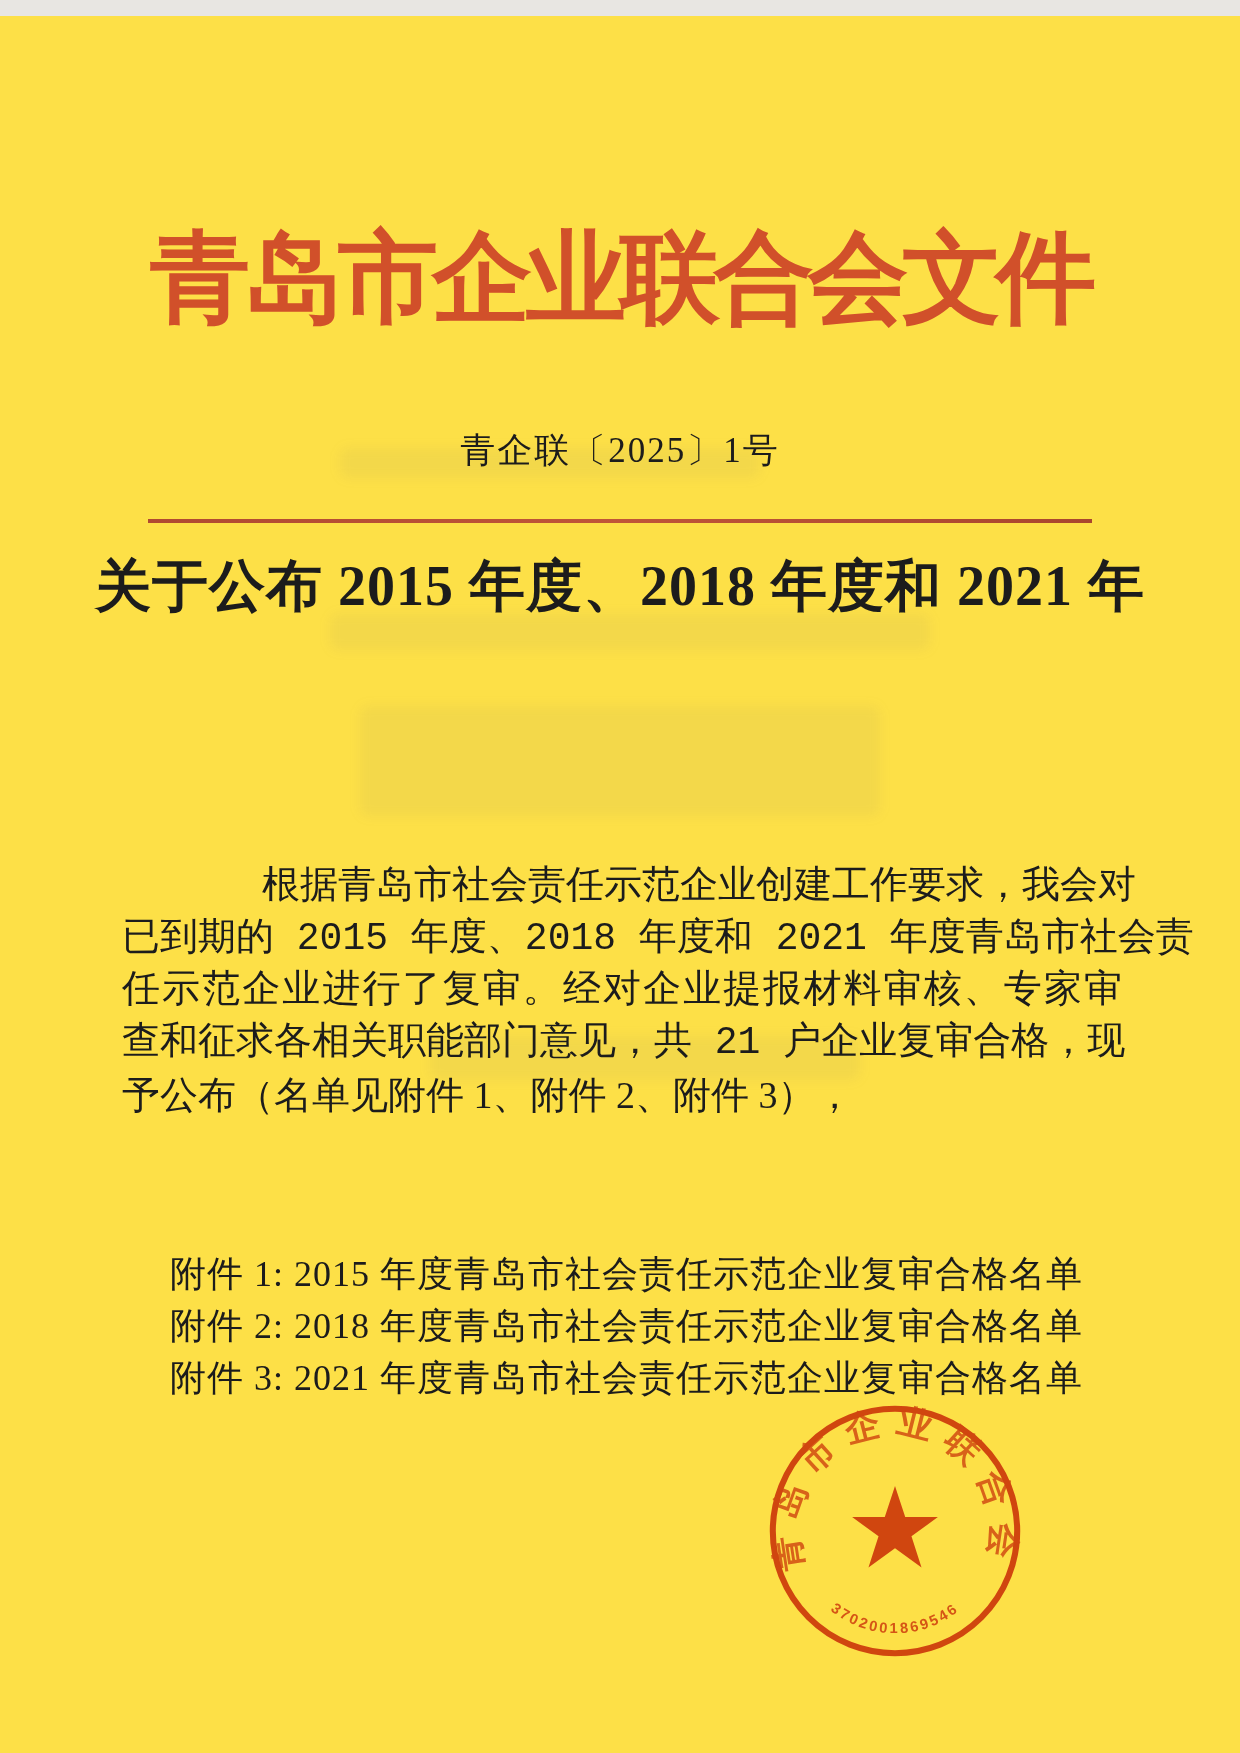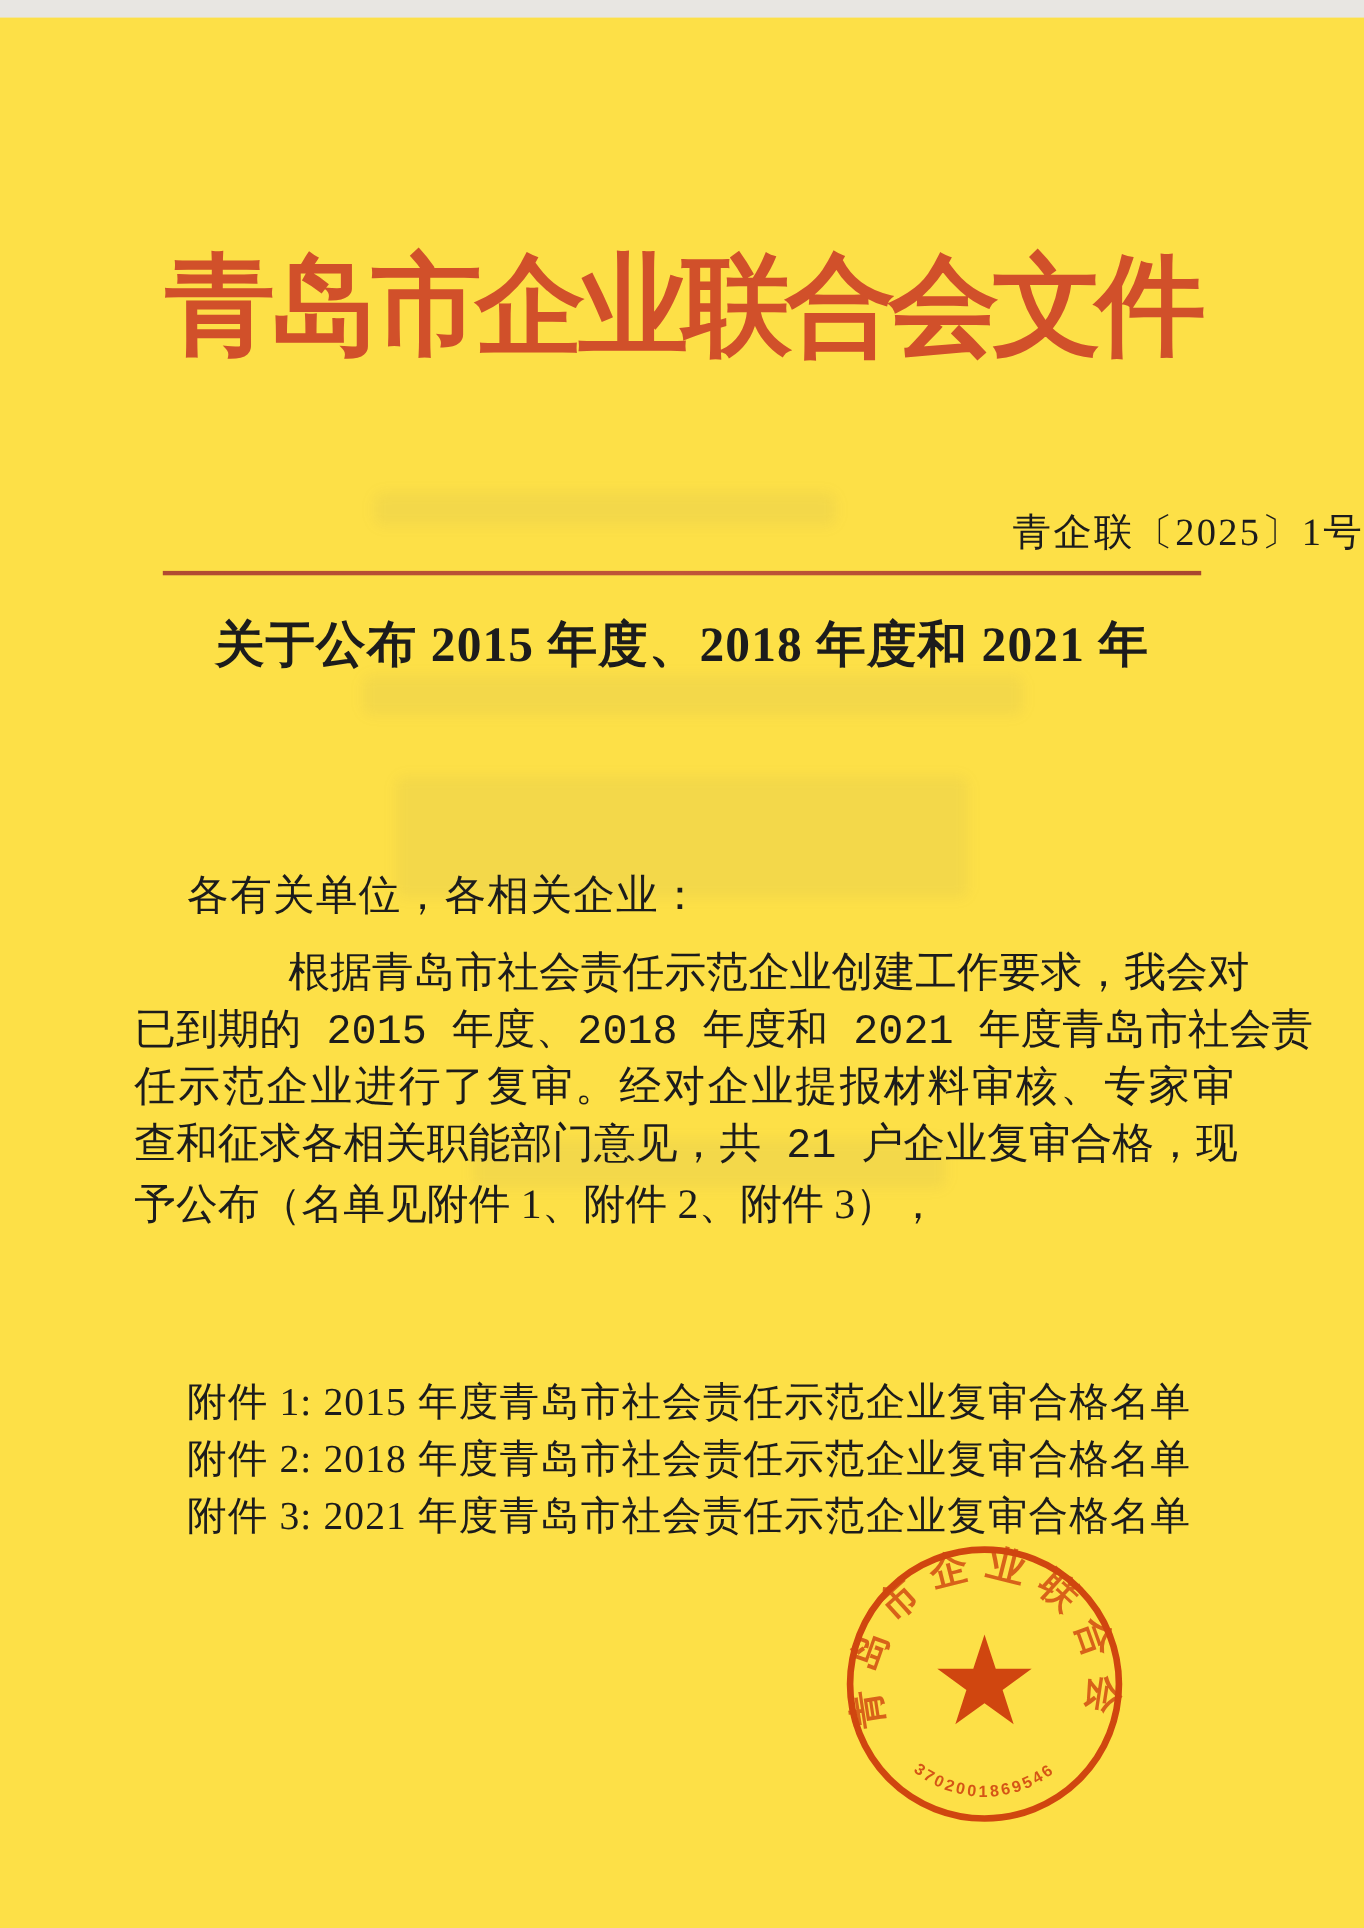--- a/index.html
+++ b/index.html
@@ -25,37 +25,37 @@
     left:0;top:196px;width:1240px;
     text-align:center;
     font-size:100px;
     font-weight:700;
     letter-spacing:-6px;
     color:#d1502a;
     white-space:nowrap;
   }
   .doc-number{
     position:absolute;
-    left:0;top:444px;width:1240px;
-    text-align:right;
+    left:0;top:411px;width:1240px;
+    text-align:center;
     font-size:35px;
     letter-spacing:2px;
     white-space:nowrap;
   }
   .red-rule{
     position:absolute;
     left:148px;top:503px;
     width:944px;height:4px;
     background:linear-gradient(90deg,#b04a31,#c05538,#a9462e);
   }
   .notice-title{
     position:absolute;
     left:0;top:538px;width:1240px;
     text-align:center;
-    font-size:45px;
+    font-size:56px;
     font-weight:700;
     line-height:64px;
     letter-spacing:1px;
   }
   .salutation{
     position:absolute;
     left:170px;top:772px;
     font-size:38px;
     letter-spacing:1px;
     white-space:nowrap;
@@ -126,21 +126,20 @@
   <div class="org-title">青岛市企业联合会文件</div>
 
   <div class="doc-number">青企联〔2025〕1号</div>
 
   <div class="red-rule"></div>
 
   <div class="notice-title">
     <div>关于公布 2015 年度、2018 年度和 2021 年</div>
   </div>
 
-  <div class="salutation">各有关单位，各相关企业：</div>
 
   <div class="body-par">
     <div class="jline indent">根据青岛市社会责任示范企业创建工作要求，我会对</div>
     <div class="jline">已到期的 2015 年度、2018 年度和 2021 年度青岛市社会责</div>
     <div class="jline">任示范企业进行了复审。经对企业提报材料审核、专家审</div>
     <div class="jline">查和征求各相关职能部门意见，共 21 户企业复审合格，现</div>
     <div class="plain">予公布（名单见附件 1、附件 2、附件 3），</div>
   </div>
 
   <div class="attachments">

